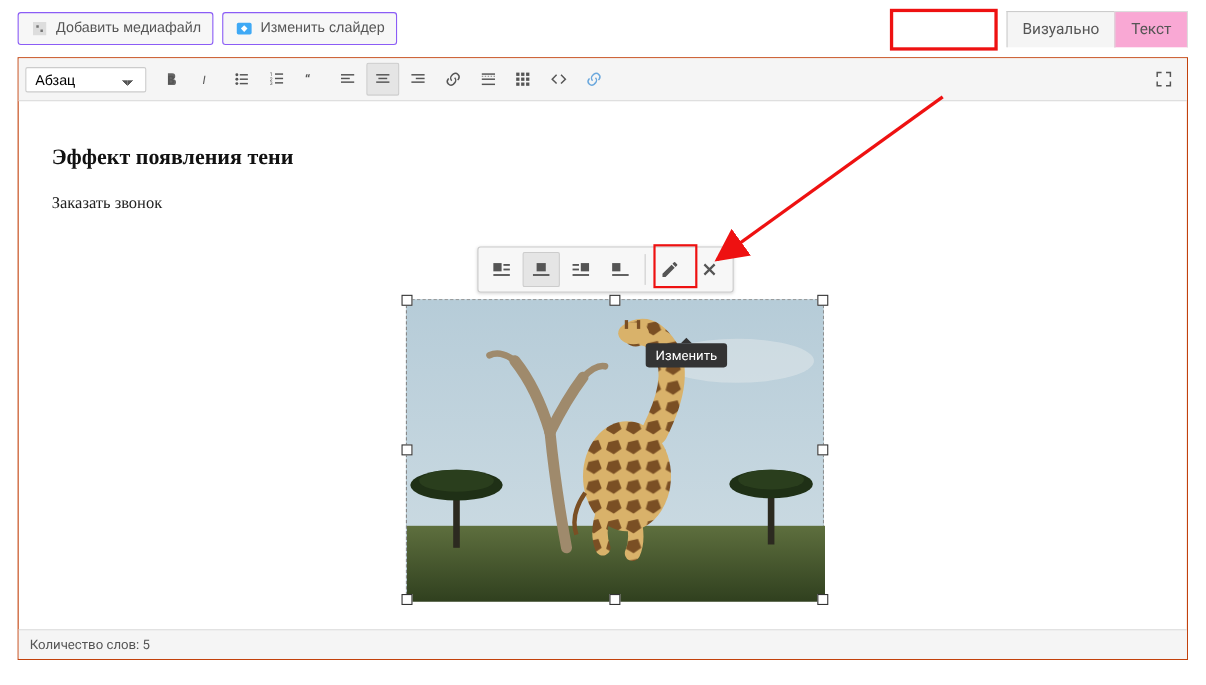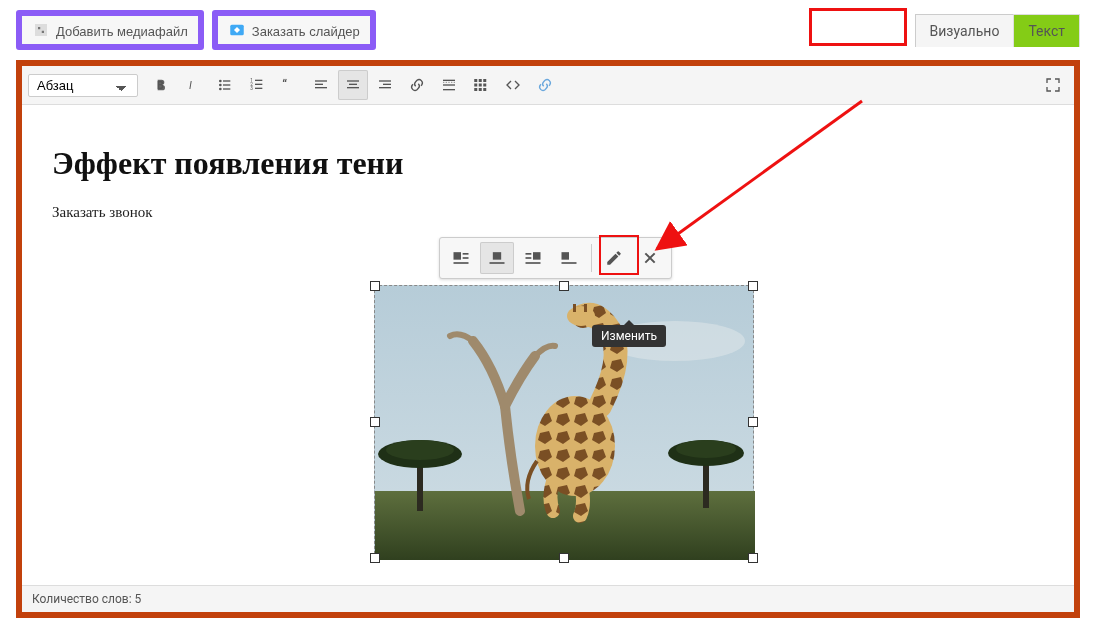--- a/index.html
+++ b/index.html
@@ -16,42 +16,42 @@
 
   
   .top-row {
     display: flex;
     align-items: center;
     padding: 10px 16px;
     gap: 8px;
   }
   .media-btn {
     display: inline-flex;
-    align-items: flex-end;
+    align-items: flex-start;
     gap: 6px;
-    border: 6px solid #8b5cf6;
+    border: 1px solid #8b5cf6;
     background: #f7f7f7;
     color: #555;
     padding: 5px 10px;
     border-radius: 3px;
     font-size: 13px;
     cursor: pointer;
   }
   .media-btn .icon { width: 18px; height: 18px; display: inline-flex; align-items: center; justify-content: center; }
   .spacer { flex: 1; }
 
   
   .tabs {
     display: flex;
     align-items: center;
     margin-bottom: -1px;
   }
   .tab {
     padding: 8px 14px;
-    background: #84cc16;
+    background: #f9a8d4;
     color: #555;
     font-size: 14px;
     border: 1px solid #ddd;
     border-bottom: none;
     margin-left: -1px;
     cursor: pointer;
   }
   .tab.active {
     background: #f5f5f5;
     border-color: #ccc;
@@ -60,21 +60,21 @@
   .red-rect {
     position: absolute;
     pointer-events: none;
     border: 3px solid #e11;
     z-index: 50;
   }
 
   
   .editor-wrap {
     margin: 0 16px 0 16px;
-    border: 6px solid #c2410c;
+    border: 1px solid #c2410c;
     display: flex;
     flex-direction: column;
     background: #fff;
   }
   .toolbar {
     display: flex;
     align-items: center;
     border-bottom: 1px solid #ddd;
     background: #f5f5f5;
     padding: 4px 6px;
@@ -110,21 +110,21 @@
 
   
   .editor-content {
     padding: 20px 30px;
     min-height: 480px;
     position: relative;
   }
   .post-title {
     font-family: Georgia, "Times New Roman", serif;
     font-weight: bold;
-    font-size: 32px;
+    font-size: 20px;
     margin: 20px 0 22px 0;
     color: #111;
   }
   .para { font-size: 15px; color: #222; margin: 4px 0 18px 0; font-family: Georgia, serif; }
 
   
   .img-block {
     position: absolute;
     left: 352px;
     top: 180px;
@@ -240,21 +240,21 @@
     </span>
     <span>Добавить медиафайл</span>
   </button>
   <button class="media-btn">
     <span class="icon">
       <svg width="18" height="18" viewBox="0 0 24 24">
           <rect x="3" y="5" width="18" height="14" rx="2" fill="#3fa9f5"></rect>
           <path fill="#fff" d="M8 12l4-4 4 4-4 4z"></path>
         </svg>
     </span>
-    <span>Заказать слайдер</span>
+    <span>Изменить слайдер</span>
   </button>
   <div class="spacer"></div>
   <div class="tabs">
     <div class="tab active">Визуально</div>
     <div class="tab">Текст</div>
   </div>
 </div>
 
 <div class="red-rect" style="top:8px; left:809px; width:98px; height:38px;"></div>
 

